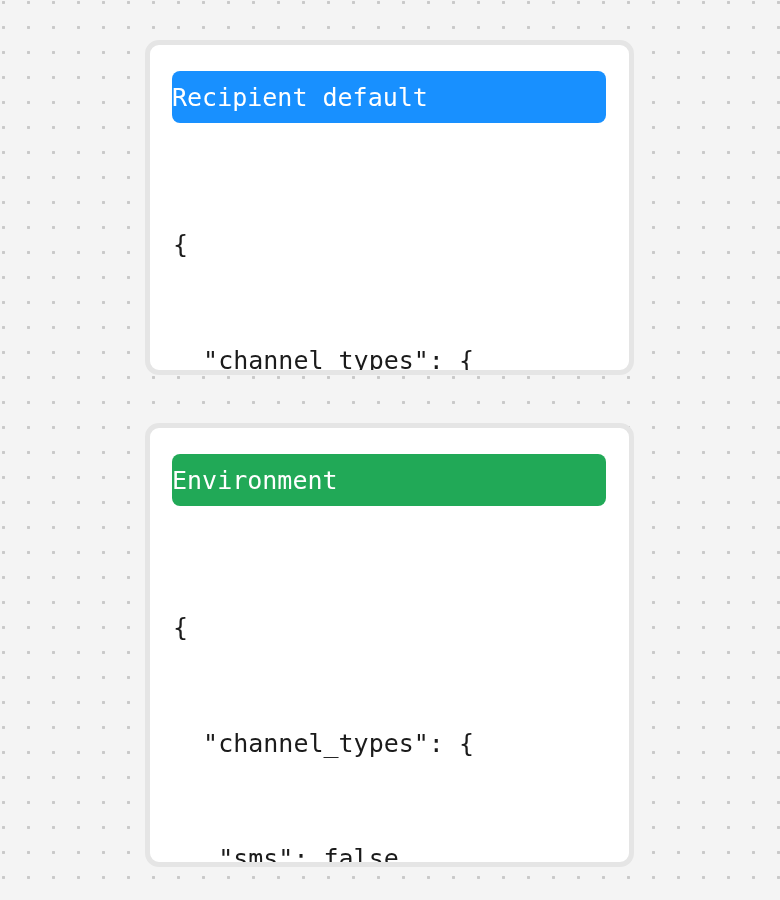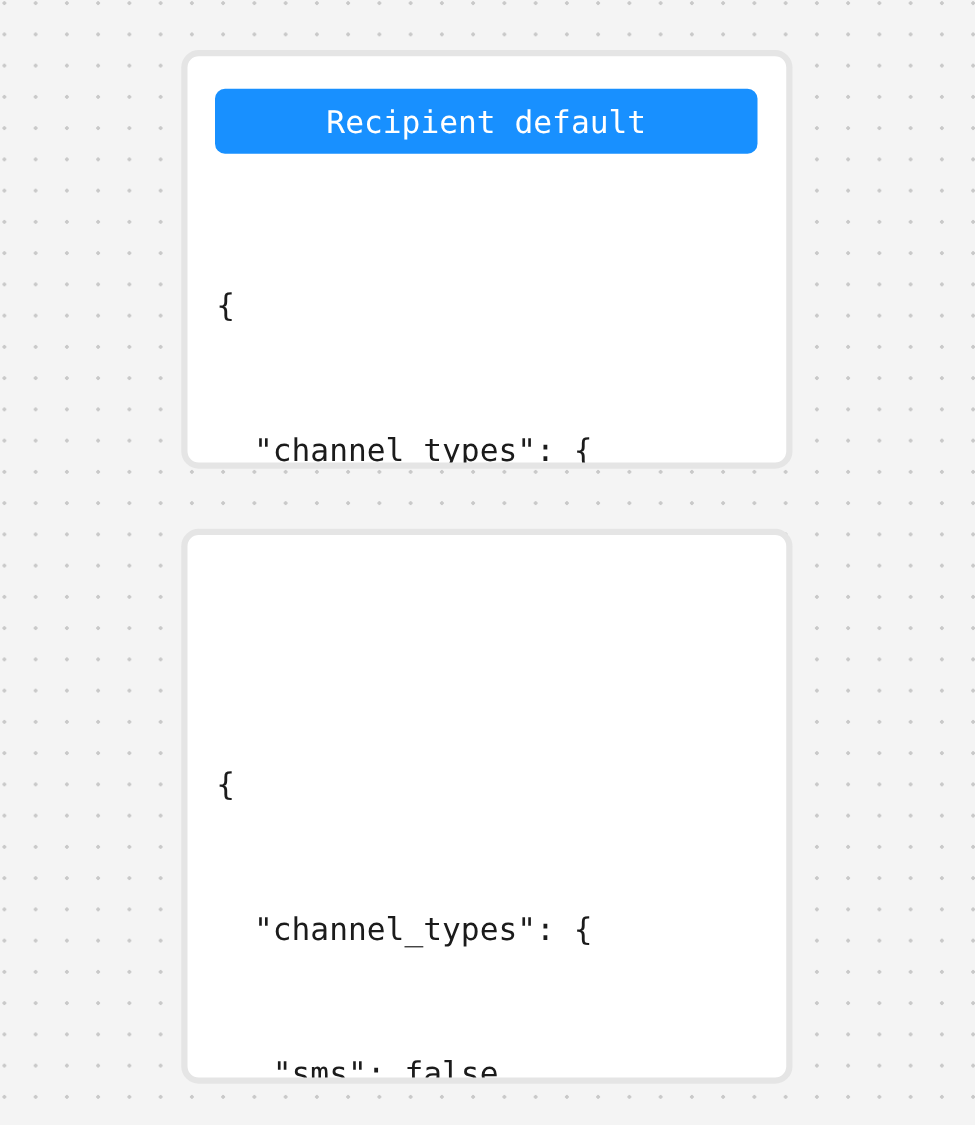--- a/index.html
+++ b/index.html
@@ -29,21 +29,20 @@
 
   .card-header {
     position:absolute;
     left:22px;
     top:26px;
     width:434px;
     height:52px;
     border-radius:8px;
     display:flex;
     align-items:center;
-    justify-content:center;
   }
   .card-header-label {
     color:#ffffff;
     font-family:"DejaVu Sans Mono","Liberation Mono",monospace;
     font-size:25px;
     line-height:25px;
     letter-spacing:0px;
     white-space:pre;
   }
   .header-blue  { background:#1890ff; }
@@ -74,20 +73,23 @@
     <div class="code-block">
       <span class="code-line">{</span>
       <span class="code-line">  "channel_types": {</span>
       
       
       
     </div>
   </div>
 
   <div class="card card-environment">
+    <div class="card-header header-green">
+      <span class="card-header-label">Environment</span>
+    </div>
     <div class="code-block">
       <span class="code-line">{</span>
       <span class="code-line">  "channel_types": {</span>
       <span class="code-line">   "sms": false</span>
       
       
       
       
       
     </div>

